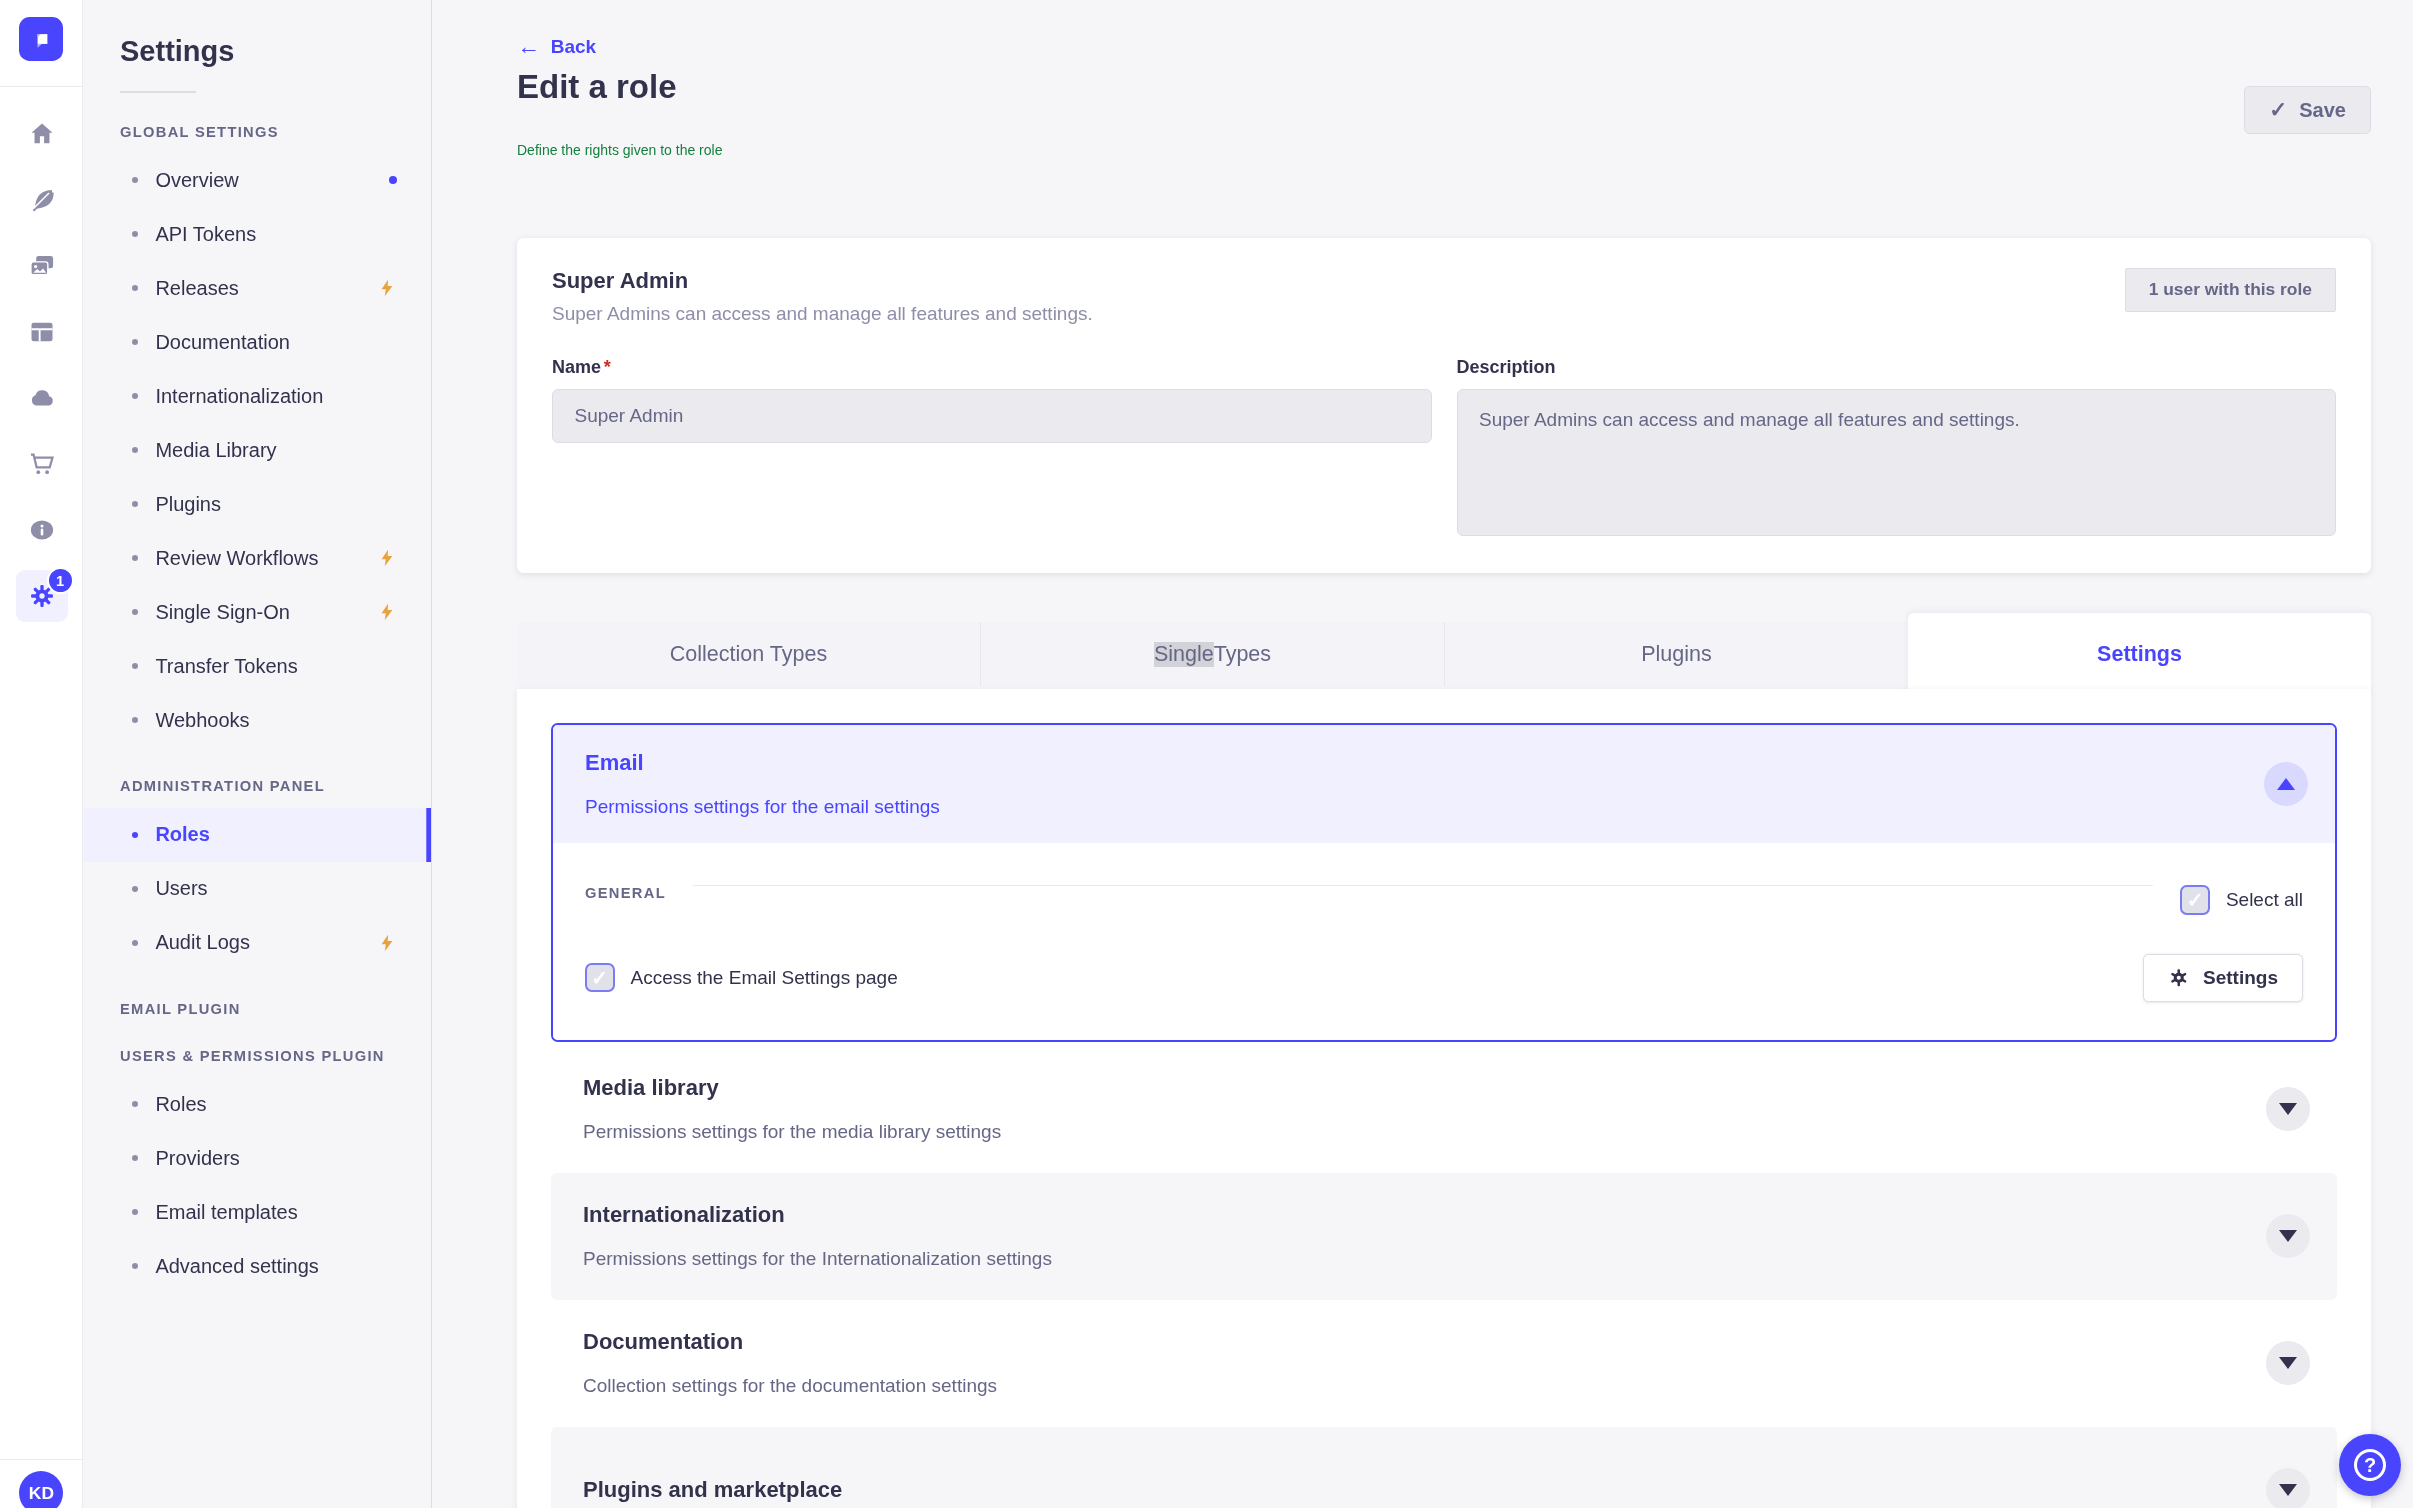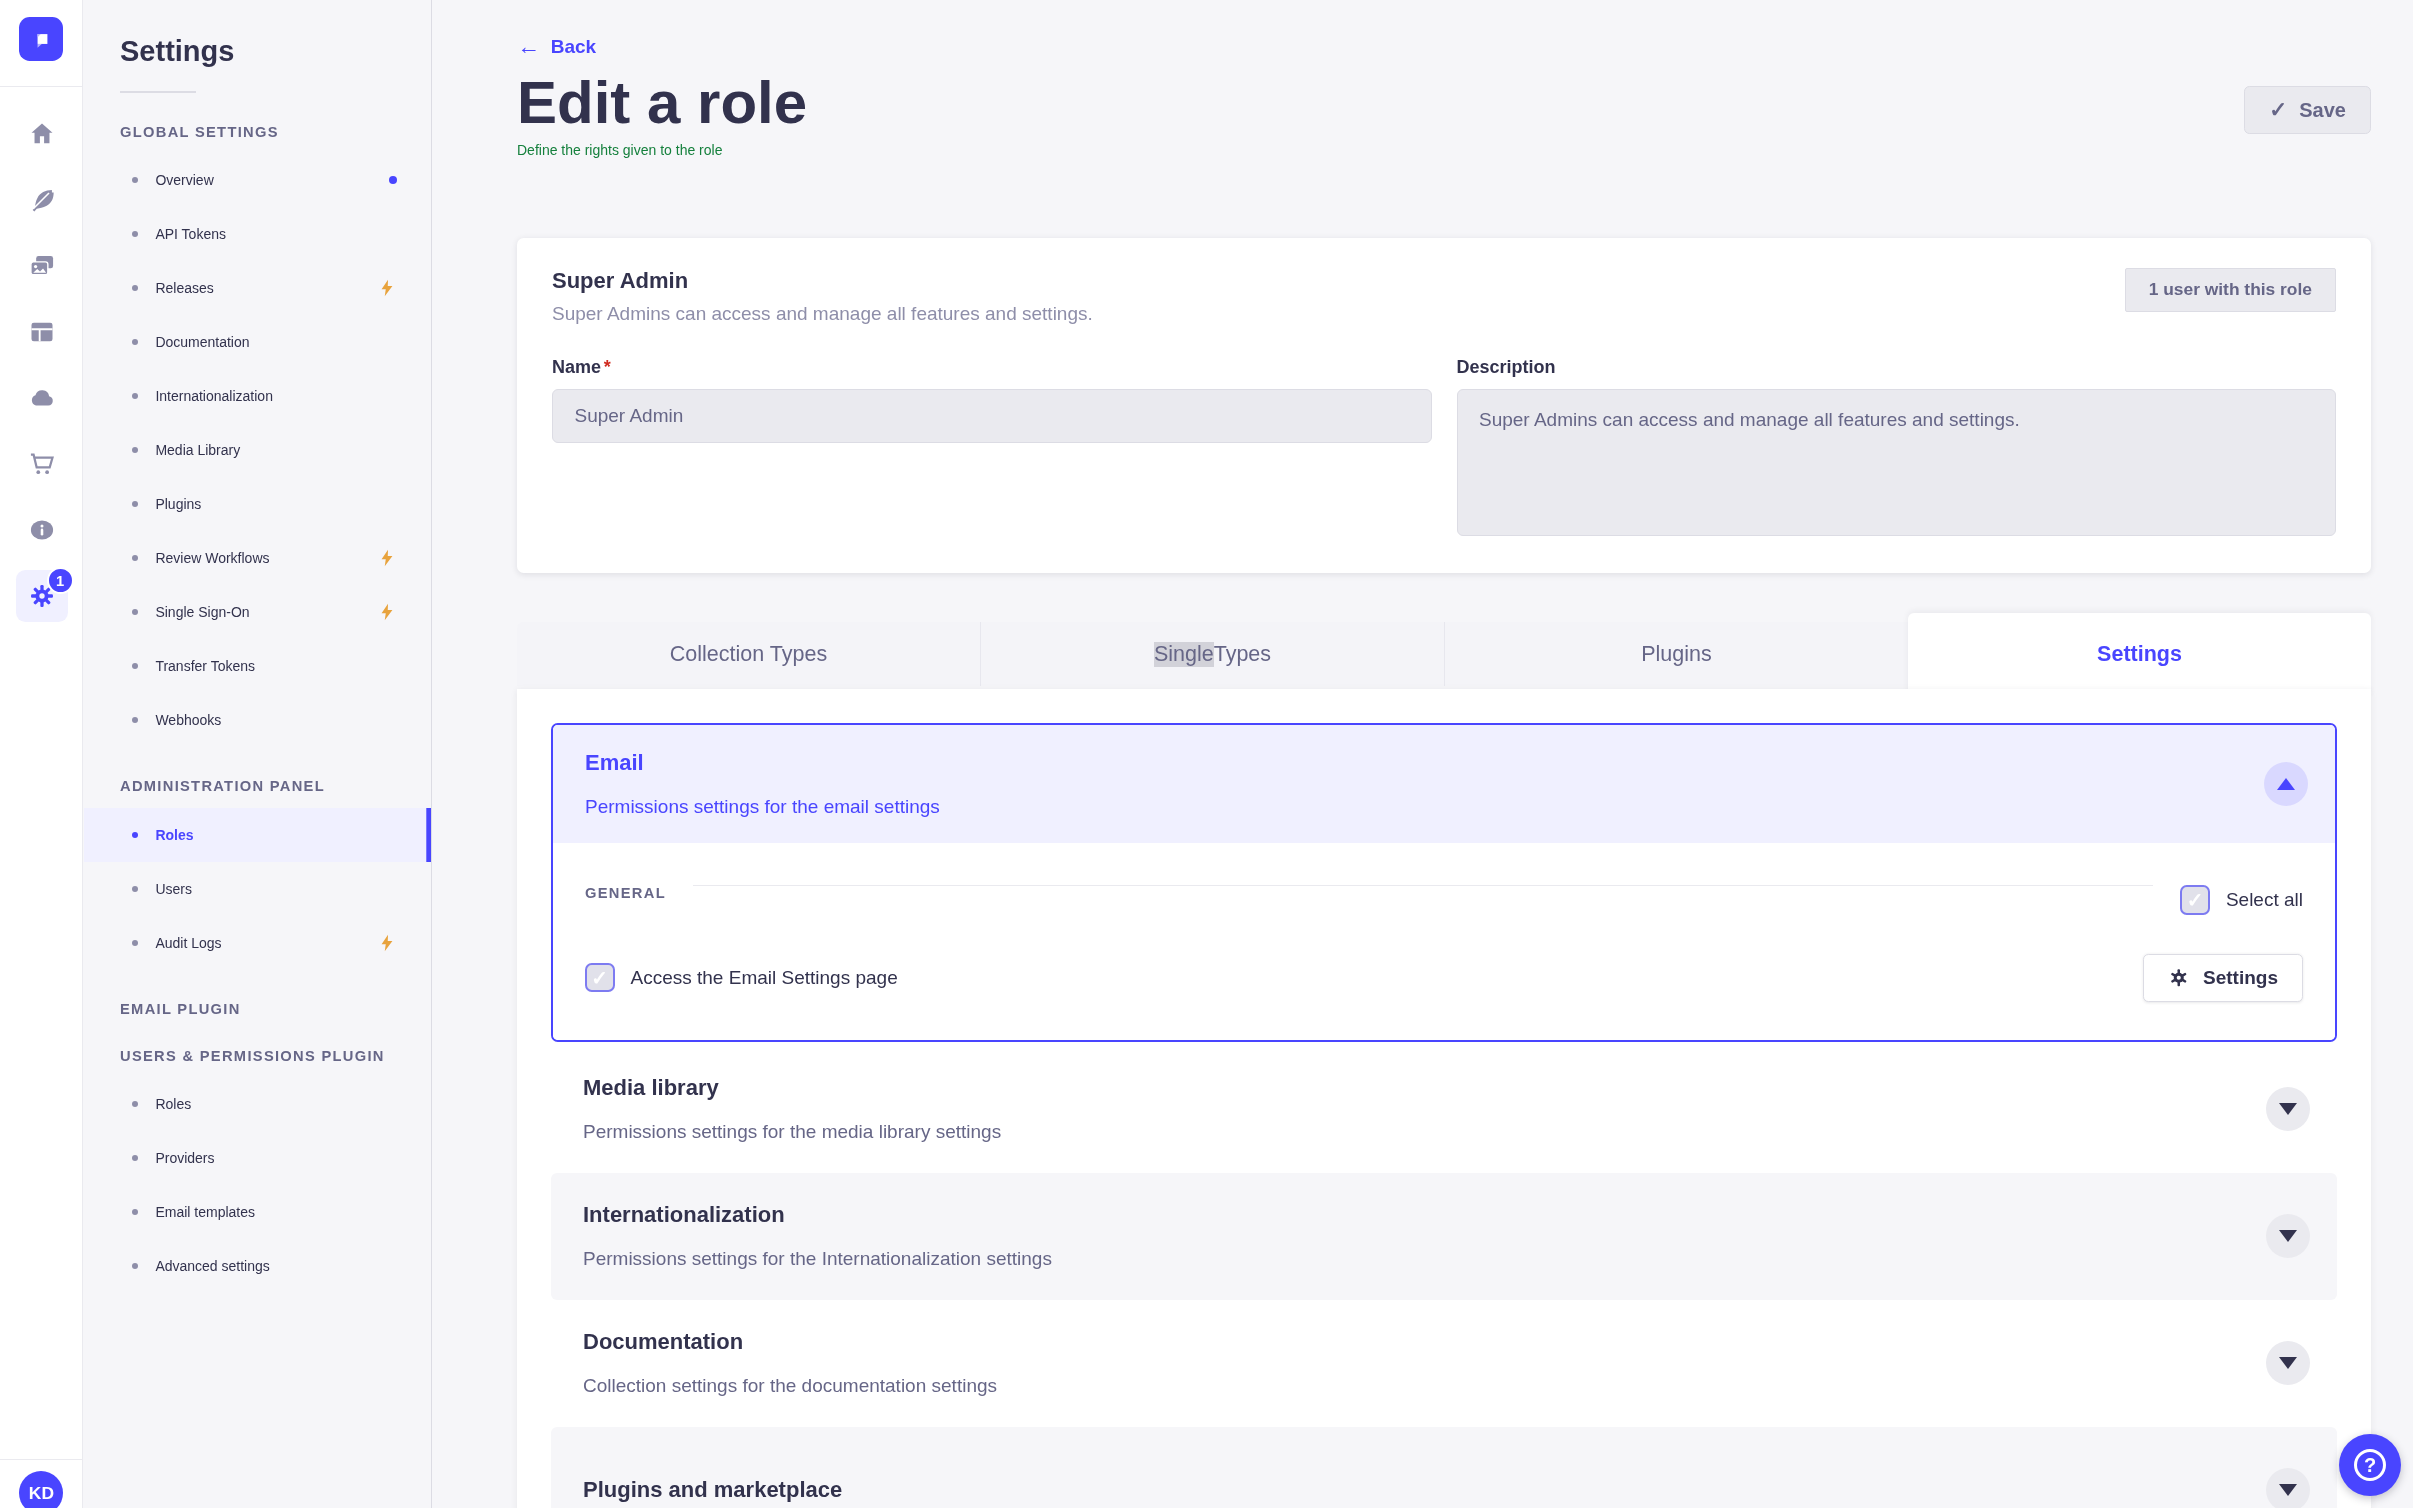--- a/index.html
+++ b/index.html
@@ -31,34 +31,34 @@
   .subnav { position:absolute; left:84px; top:0; width:348px; height:1508px; background:#f6f6f9;
     border-right:1.3px solid #dcdce4; z-index:4; padding-top:35px; }
   .subnav-title { margin-left:36px; font-size:29px; font-weight:bold; color:#32324d; }
   .subnav-divider { margin:23px 0 0 36px; width:76px; height:2px; background:#dcdce4; }
   .snav-section-label { margin:31px 0 0 36px; font-size:14.7px; font-weight:bold; letter-spacing:1.3px;
     color:#666687; }
   .snav-items { margin-top:13.4px; }
   .snav-item { height:54px; display:flex; align-items:center; cursor:pointer; position:relative; }
   .bullet { width:6px; height:6px; border-radius:50%; background:#8e8ea9; margin-left:48px;
     margin-right:17.4px; flex:none; }
-  .snav-label { font-size:14px; color:#32324d; }
+  .snav-label { font-size:20px; color:#32324d; }
   .snav-item.active { background:#f0f0ff; box-shadow:inset -4.7px 0 0 #4945ff; }
   .snav-item.active .snav-label { color:#4945ff; font-weight:bold; }
   .snav-item.active .bullet { background:#4945ff; }
   .item-badge { position:absolute; right:34px; display:flex; align-items:center; }
   .dot-badge { width:8px; height:8px; border-radius:50%; background:#4945ff; }
   .bolt svg { width:20px; height:20px; fill:#e8a33d; }
 
   
   .main { position:absolute; left:432px; top:0; width:1981px; height:1508px; }
   .back { position:absolute; left:85px; top:35px; display:flex; align-items:center; gap:10.7px;
     color:#4945ff; font-size:19px; font-weight:bold; text-decoration:none; cursor:pointer; }
   .back-arrow { font-size:23px; line-height:1; }
-  .page-title { position:absolute; left:85px; top:68px; font-size:60px; font-weight:bold; color:#32324d; }
+  .page-title { position:absolute; left:85px; top:68px; font-size:33px; font-weight:bold; color:#32324d; }
   .page-sub { position:absolute; left:85px; top:142px; font-size:14px; color:#15803d; }
   .save-btn { position:absolute; right:42px; top:86px; height:48px; padding:0 24px;
     background:#eaeaef; border:1.3px solid #dcdce4; border-radius:5.4px; color:#666687;
     font-size:20px; font-weight:bold; display:flex; align-items:center; gap:12px; cursor:pointer;
     font-family:inherit; }
   .save-check { font-size:21.5px; }
 
   
   .role-card { position:absolute; left:85px; top:238px; width:1854px; height:335px; background:#fff;
     border-radius:6.7px; box-shadow:0 1.3px 6.7px rgba(33,33,52,0.1); padding:29.5px 35px; }

